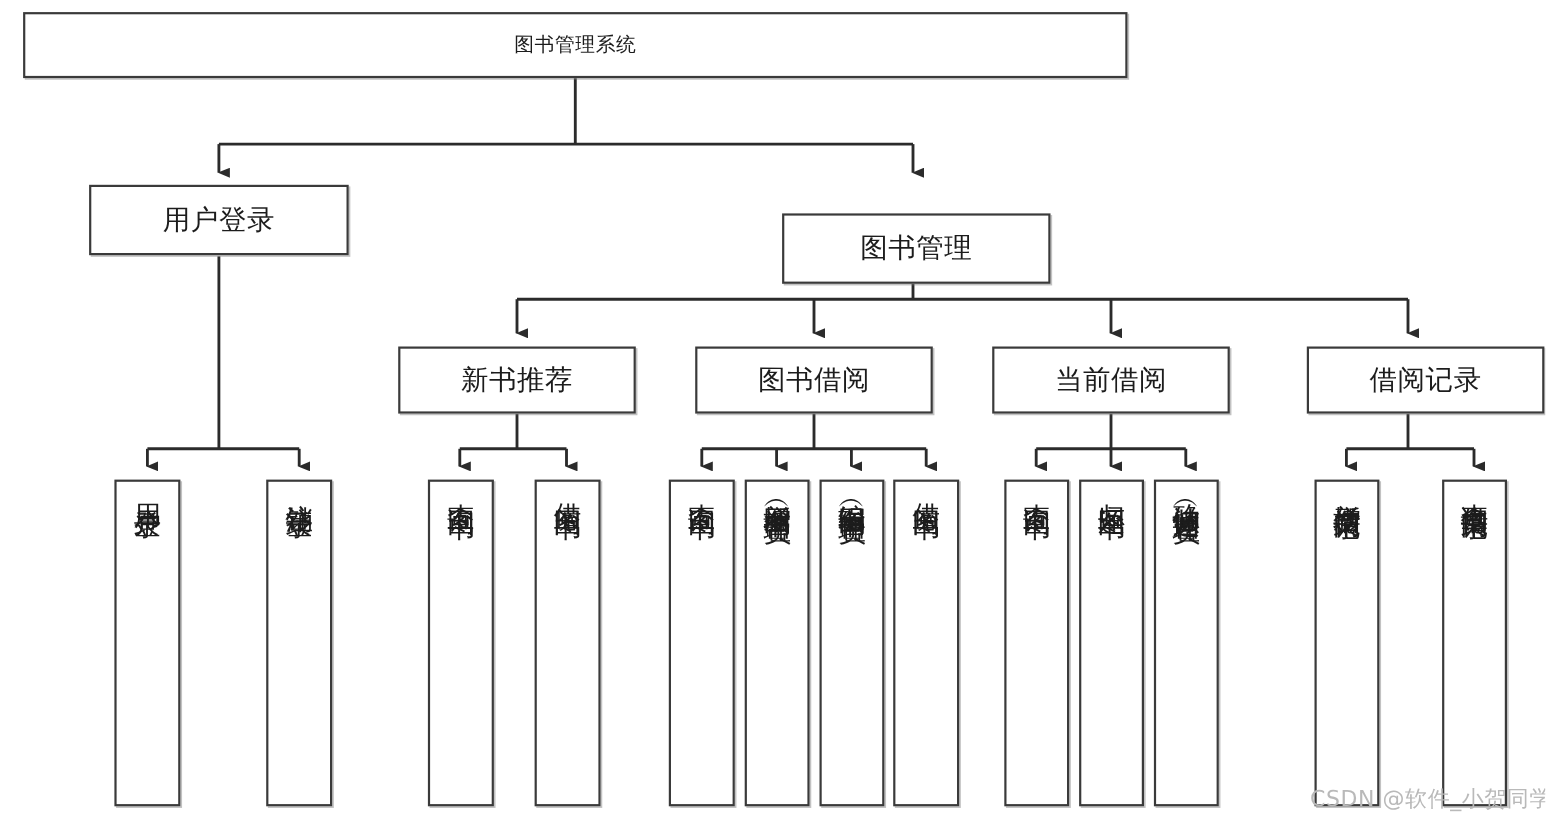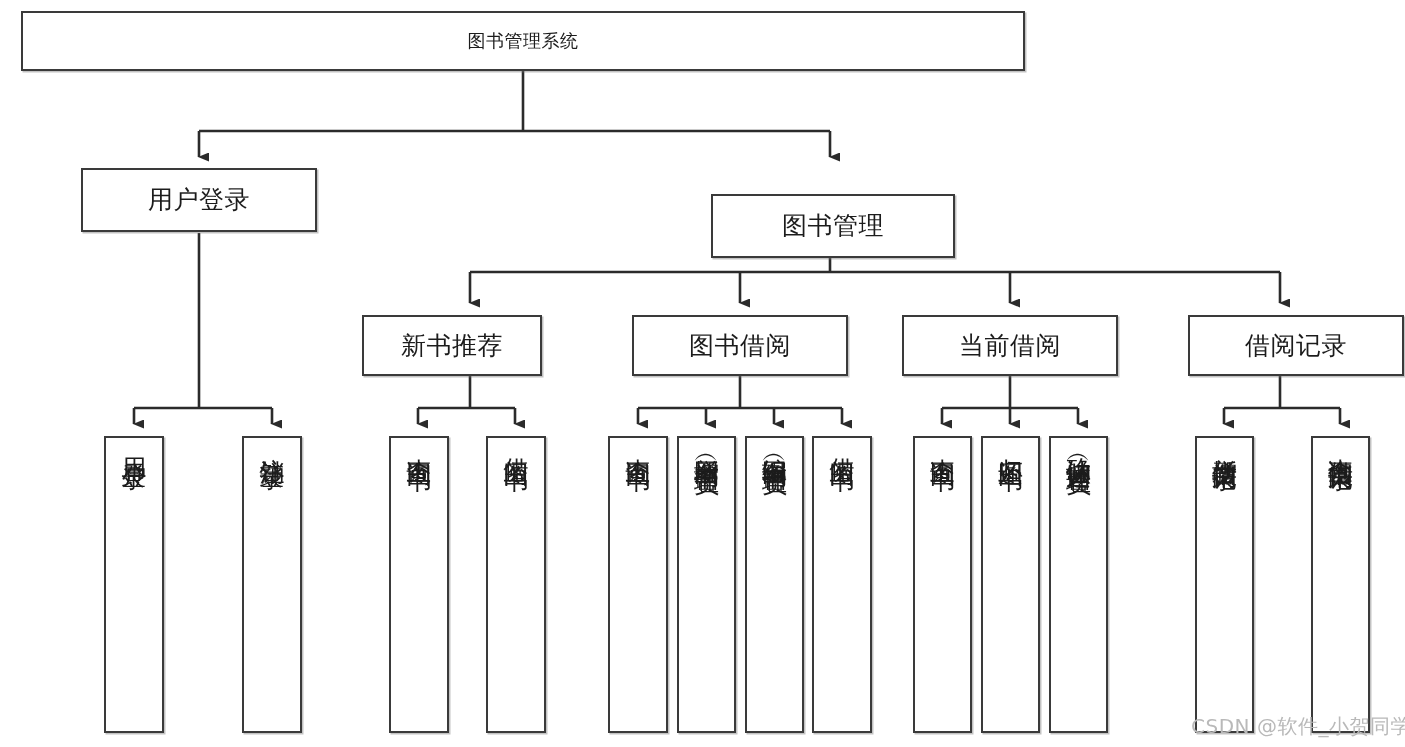--- a/index.html
+++ b/index.html
@@ -137,21 +137,21 @@
   </div>
 
   <div class="node horizontal" style="left:81px; top:168px; width:236px; height:64px;">
     <span class="label">用户登录</span>
   </div>
 
   <div class="node horizontal" style="left:711px; top:168px; width:244px; height:64px;margin-top:26px;">
     <span class="label">图书管理</span>
   </div>
 
-  <div class="node horizontal" style="left:362px; top:315px; width:180px; height:61px;">
+  <div class="node horizontal" style="left:362px; top:315px; width:216px; height:61px;">
     <span class="label">新书推荐</span>
   </div>
 
   <div class="node horizontal" style="left:632px; top:315px; width:216px; height:61px;">
     <span class="label">图书借阅</span>
   </div>
 
   <div class="node horizontal" style="left:902px; top:315px; width:216px; height:61px;">
     <span class="label">当前借阅</span>
   </div>

